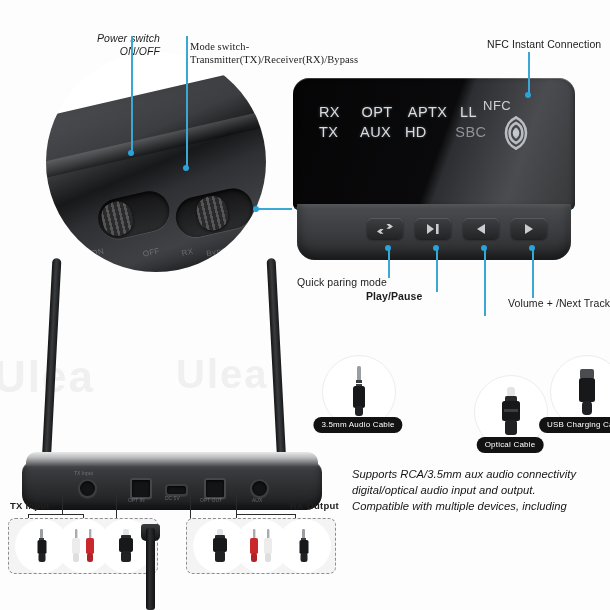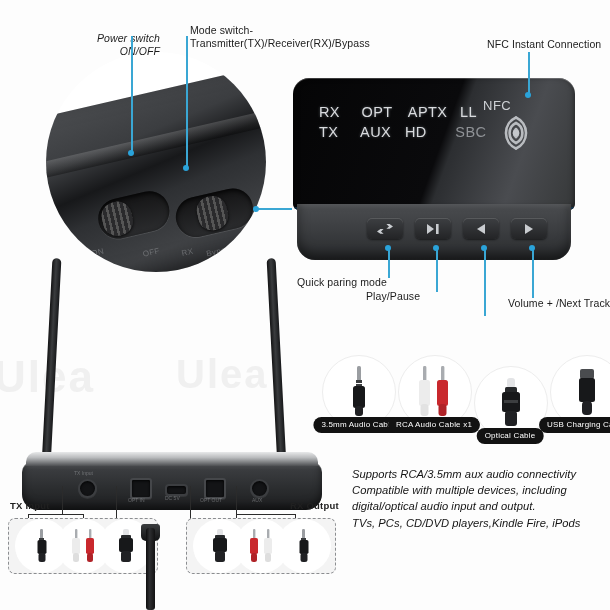--- a/index.html
+++ b/index.html
@@ -374,21 +374,21 @@
       <div class="etch" style="left:170px; top:166px;">Bypass</div>
       <div class="etch" style="left:226px; top:172px;">TX</div>
     </div>
   </div>
 
   <div class="callout r" style="left:18px; top:32px; width:142px;">Power switch
 ON/OFF</div>
   <div class="lead-v" style="left:131px; top:36px; height:117px;"></div>
   <div class="dot" style="left:128px; top:150px;"></div>
 
-  <div class="callout" style="left:190px; top:24px;">Mode switch-
+  <div class="callout" style="left:190px; top:40px;font-family:Liberation Serif, serif;">Mode switch-
 Transmitter(TX)/Receiver(RX)/Bypass</div>
   <div class="lead-v" style="left:186px; top:36px; height:132px;"></div>
   <div class="dot" style="left:183px; top:165px;"></div>
 
   <div class="lead-h" style="left:258px; top:208px; width:34px;"></div>
   <div class="dot" style="left:253px; top:206px;"></div>
 
   <div class="device">
 
     <div class="dev-top">
@@ -452,21 +452,21 @@
   </div>
 
   <div class="callout" style="left:487px; top:38px;">NFC Instant Connection</div>
   <div class="lead-v" style="left:528px; top:52px; height:42px;"></div>
   <div class="dot" style="left:525px; top:92px;"></div>
 
   <div class="callout" style="left:297px; top:276px;">Quick paring mode</div>
   <div class="lead-v" style="left:388px; top:250px; height:28px;"></div>
   <div class="dot" style="left:385px; top:245px;"></div>
 
-  <div class="callout" style="left:366px; top:290px;">Play/Pause</div>
+  <div class="callout" style="left:366px; top:290px;font-weight:bold;">Play/Pause</div>
   <div class="lead-v" style="left:436px; top:250px; height:42px;"></div>
   <div class="dot" style="left:433px; top:245px;"></div>
 
   <div class="lead-v" style="left:484px; top:250px; height:66px;"></div>
   <div class="dot" style="left:481px; top:245px;"></div>
 
   <div class="callout" style="left:508px; top:297px;">Volume + /Next Track</div>
   <div class="lead-v" style="left:532px; top:250px; height:48px;"></div>
   <div class="dot" style="left:529px; top:245px;"></div>
 
@@ -476,35 +476,22 @@
         <rect x="11" y="0" width="4" height="15" rx="1.6" fill="#9a9da1"></rect>
         <rect x="10" y="14" width="6" height="3" fill="#3a3c3e"></rect>
         <rect x="10" y="18" width="6" height="3" fill="#3a3c3e"></rect>
         <rect x="7" y="20" width="12" height="22" rx="2.5" fill="#17181a"></rect>
         <rect x="9" y="40" width="8" height="10" rx="3" fill="#202124"></rect>
       </svg>
     </div>
     <div class="pill">3.5mm Audio Cable</div>
   </div>
 
-  <div class="acc" style="left:398px; top:355px;">
-    <div class="acc-circle">
-      <svg width="40" height="52" viewBox="0 0 40 52">
-        <rect x="8" y="0" width="3.4" height="16" rx="1.4" fill="#a9acb0"></rect>
-        <rect x="4" y="14" width="11" height="26" rx="2.5" fill="#ececec"></rect>
-        <rect x="5.5" y="38" width="8" height="12" rx="3" fill="#e2e2e2"></rect>
-        <rect x="26" y="0" width="3.4" height="16" rx="1.4" fill="#a9acb0"></rect>
-        <rect x="22" y="14" width="11" height="26" rx="2.5" fill="#c9282d"></rect>
-        <rect x="23.5" y="38" width="8" height="12" rx="3" fill="#b02328"></rect>
-      </svg>
-    </div>
-    <div class="pill">RCA Audio Cable x1</div>
-  </div>
-
-  <div class="acc" style="left:474px; top:366px;text-decoration:underline;">
+
+  <div class="acc" style="left:474px; top:375px;text-decoration:underline;">
     <div class="acc-circle">
       <svg width="26" height="50" viewBox="0 0 26 50">
         <rect x="9" y="0" width="8" height="10" rx="3" fill="#e3e4e6"></rect>
         <rect x="7" y="9" width="12" height="6" rx="1.5" fill="#26282a"></rect>
         <rect x="4" y="14" width="18" height="20" rx="2.5" fill="#17181a"></rect>
         <rect x="6" y="22" width="14" height="3" fill="#3c3e40"></rect>
         <rect x="7" y="33" width="12" height="15" rx="3" fill="#202124"></rect>
       </svg>
     </div>
     <div class="pill">Optical Cable</div>
@@ -608,18 +595,17 @@
         <rect x="4.5" y="24" width="7" height="9" rx="2.5" fill="#202124"></rect>
       </svg>
     </div>
   </div>
 
   <div class="usbhead"></div>
   <div class="usbcable"></div>
 
   <div class="desc">
     <div>Supports RCA/3.5mm aux audio connectivity</div>
+    <div>digital/optical audio input and output.</div>
     <div>Compatible with multiple devices, including</div>
-    <div>digital/optical audio input and output.</div>
-    <div>TVs, PCs, CD/DVD players,Kindle Fire, iPods</div>
   </div>
 
 </div>
 
 </body></html>

